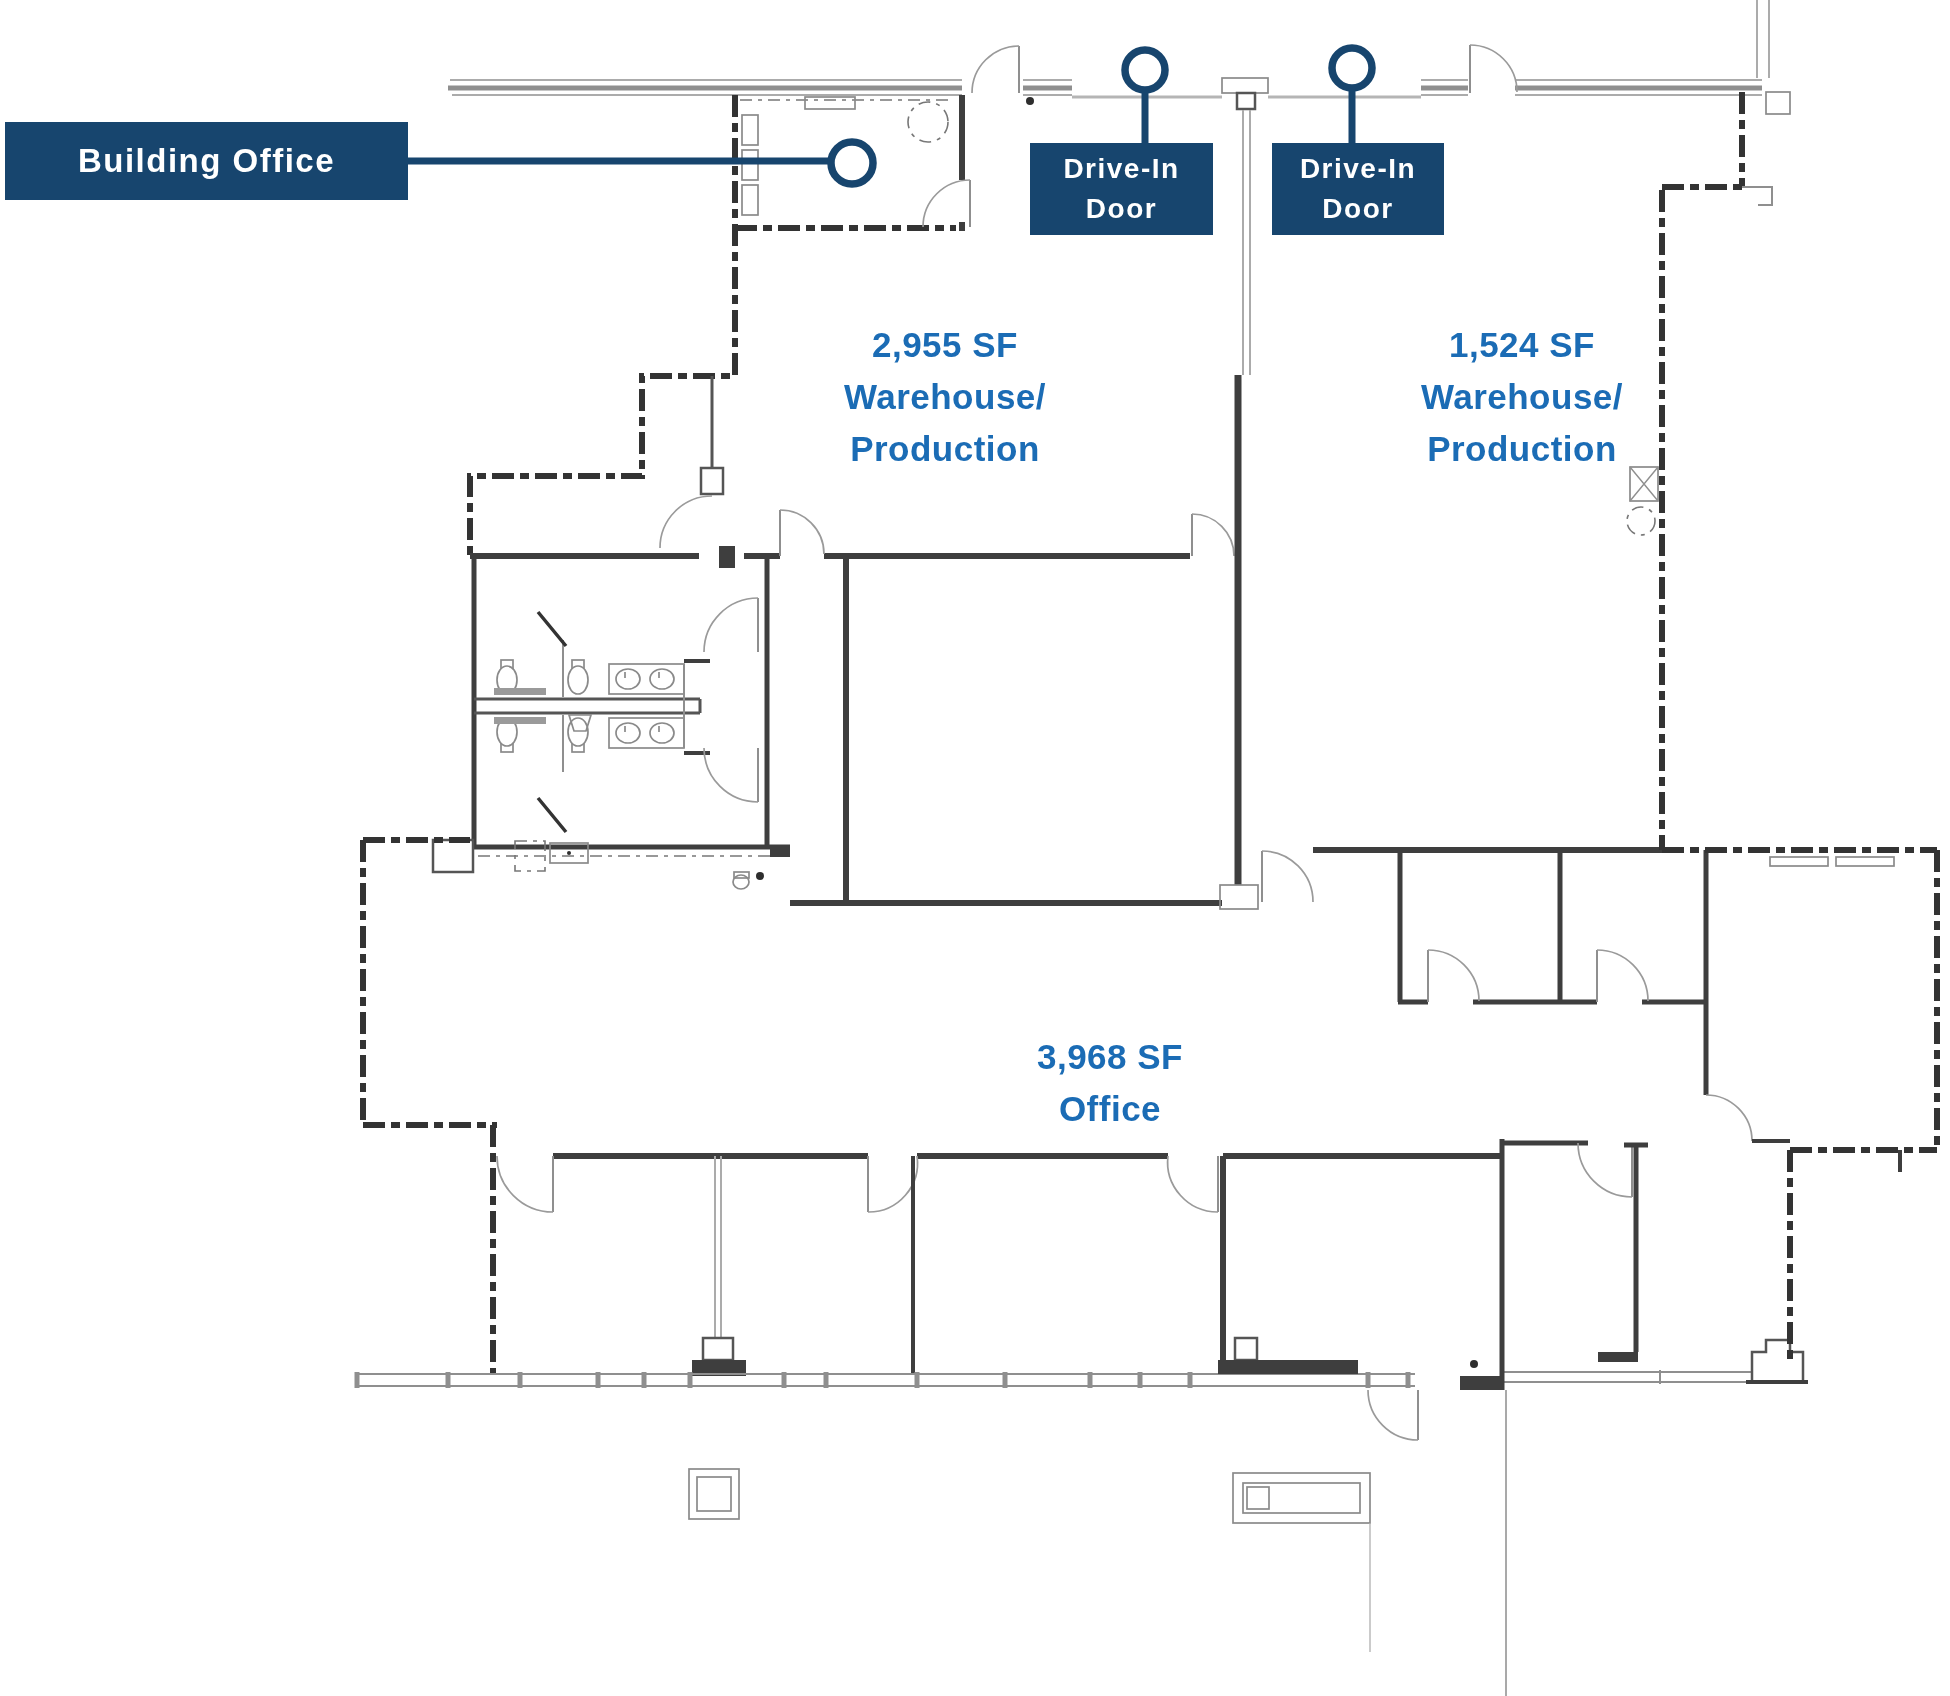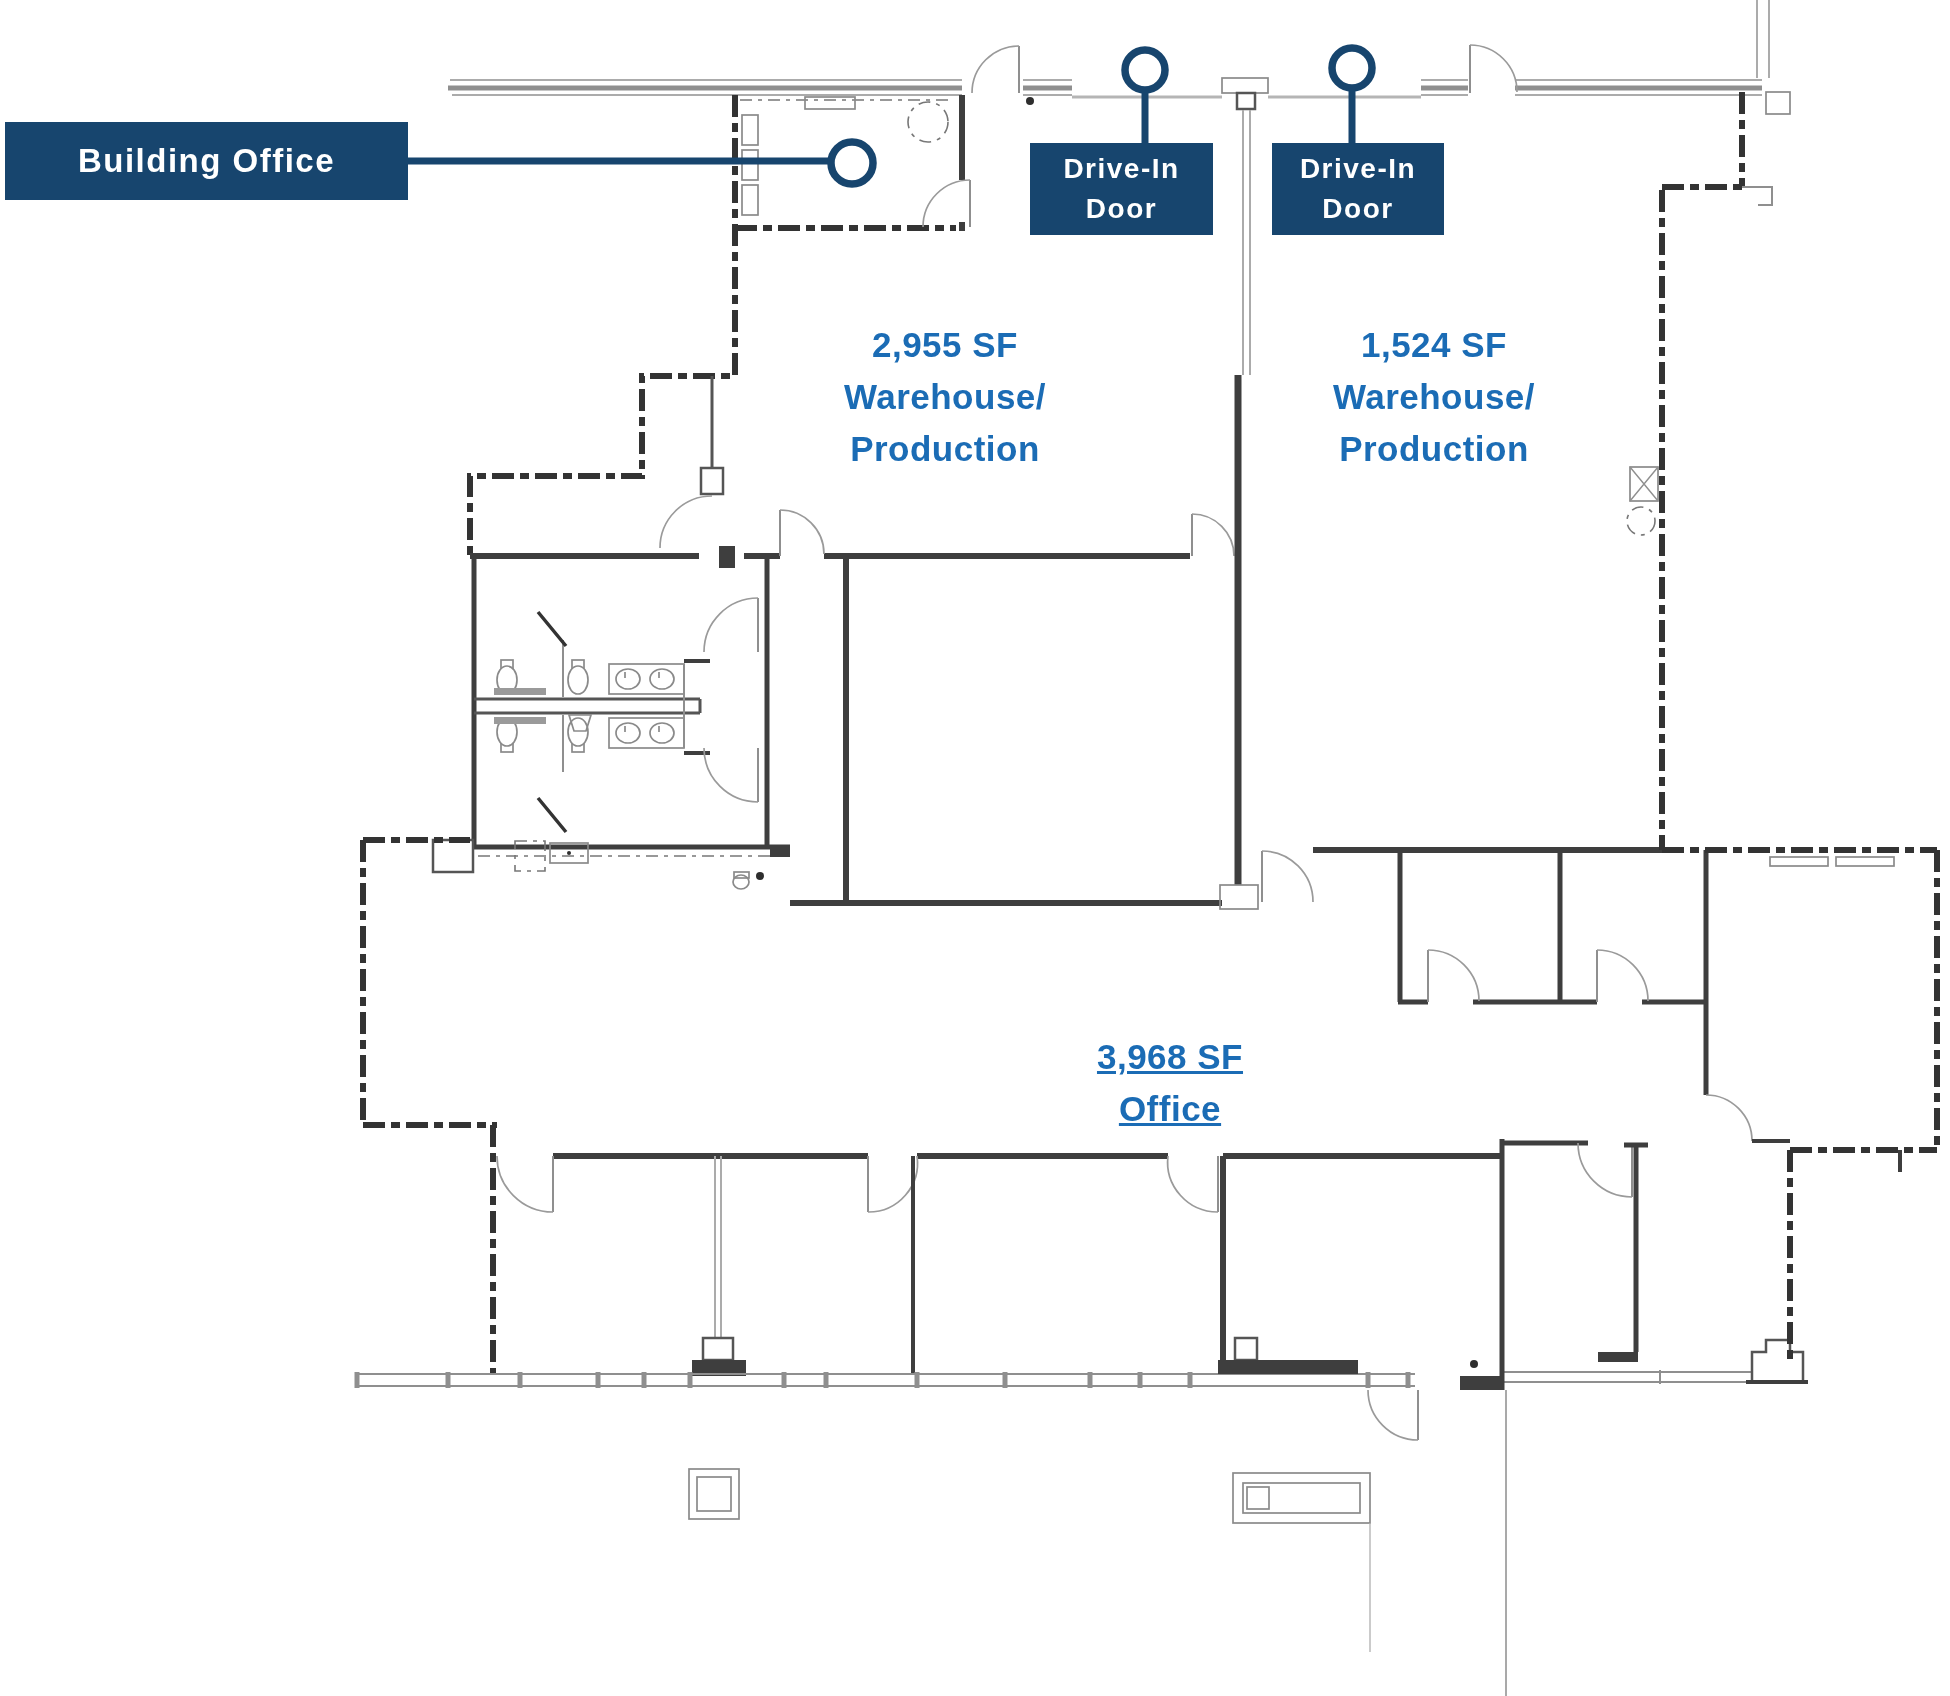--- a/index.html
+++ b/index.html
@@ -30,22 +30,22 @@
   .dot{fill:#2E2E2E;stroke:none}
   
   .tag{position:absolute;background:var(--navy);color:#fff;font-weight:bold;text-align:center;
        display:flex;flex-direction:column;justify-content:center;letter-spacing:1.5px;}
   .tag-bc{left:5px;top:122px;width:403px;height:78px;font-size:33px;}
   .tag-d1{left:1030px;top:143px;width:183px;height:92px;font-size:28px;line-height:40px;}
   .tag-d2{left:1272px;top:143px;width:172px;height:92px;font-size:28px;line-height:40px;}
   .area-label{position:absolute;width:420px;text-align:center;color:var(--accent-blue);
        font-weight:bold;font-size:35px;line-height:52px;letter-spacing:0.5px;}
   .al-w1{left:735px;top:319px;}
-  .al-w2{left:1224px;top:319px;}
-  .al-of{left:960px;top:1031px;text-decoration:underline;}
+  .al-w2{left:1312px;top:319px;}
+  .al-of{left:900px;top:1031px;}
 </style>
 </head>
 <body>
 
 <div class="canvas">
 
   <svg width="1950" height="1696" viewBox="0 0 1950 1696">
 
     <g>
       <path class="t1" d="M450 80H962M1023 80H1072M1421 80H1468M1515 80H1762"></path>

